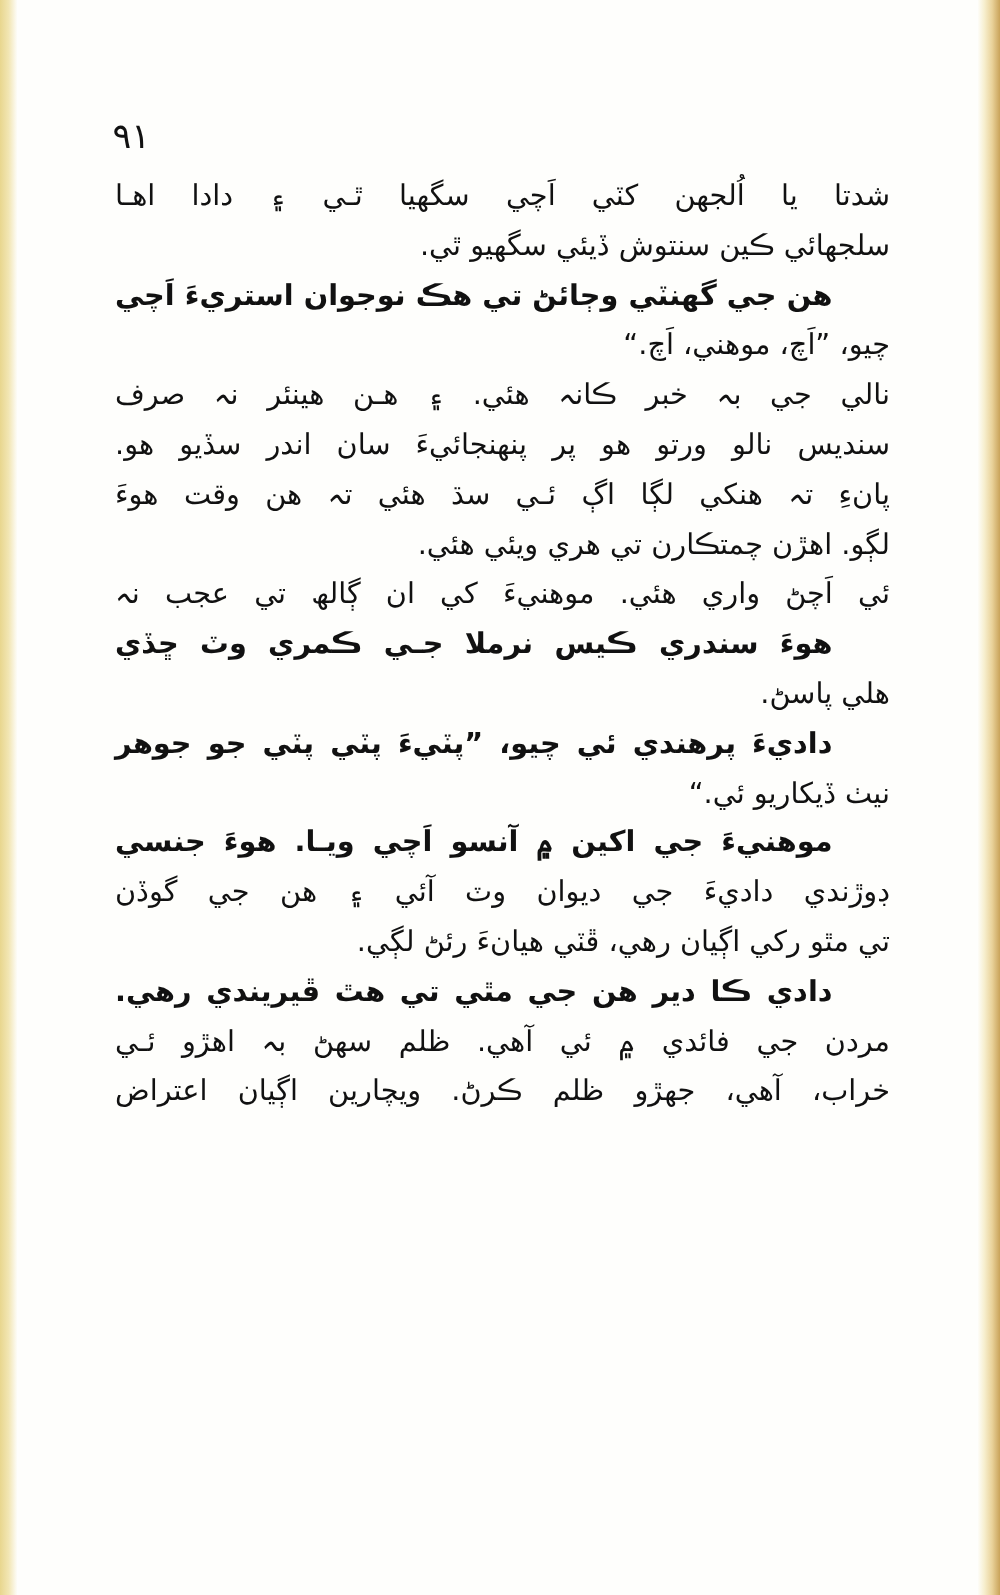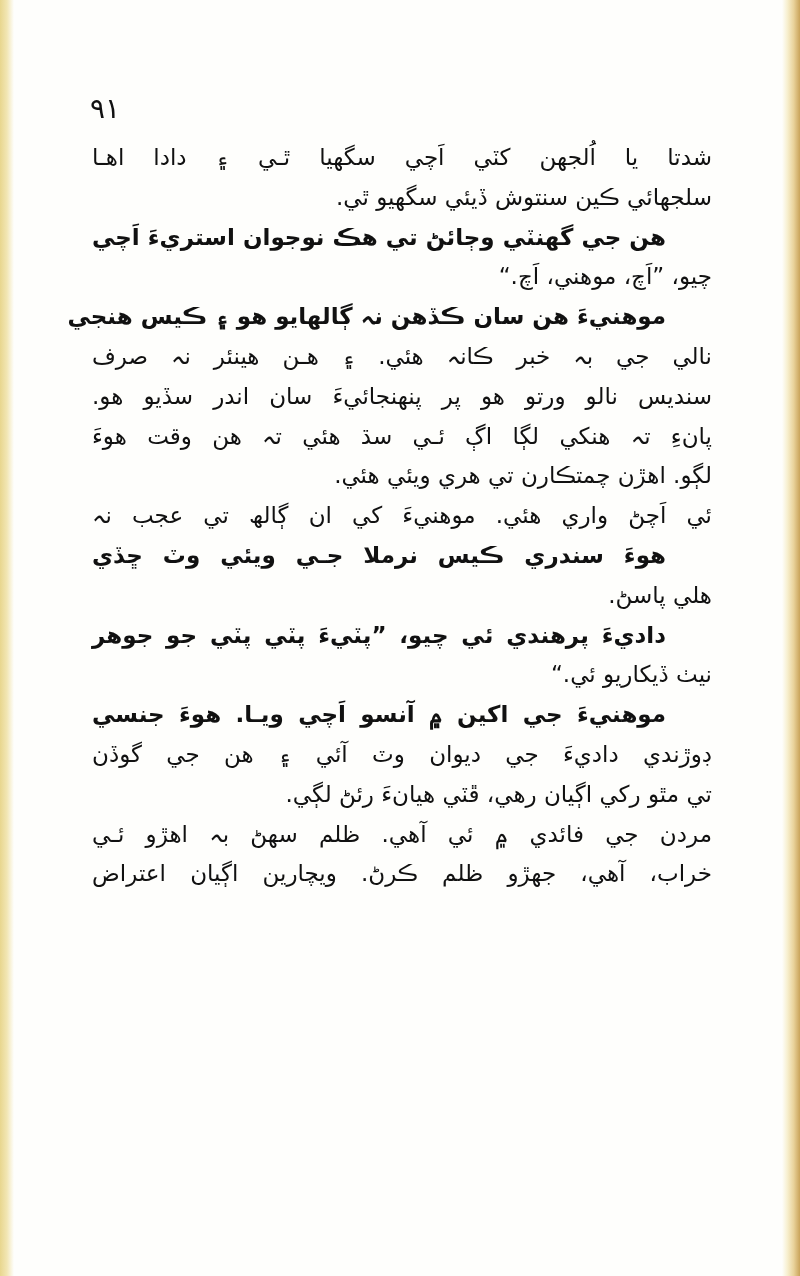--- a/index.html
+++ b/index.html
@@ -69,28 +69,28 @@
 <div class="edge-left"></div>
 <div class="edge-right"></div>
 
 <div class="page-number">٩١</div>
 
 <div class="text-block">
   <span class="line">شدتا يا اُلجھن کٽي اَچي سگھيا ٿـي ۽ دادا اھـا</span>
   <span class="line last">سلجھائي ڪين سنتوش ڏيئي سگھيو ٿي.</span>
   <span class="line indent">ھن جي گھنٽي وڄائڻ تي ھڪ نوجوان استريءَ اَچي</span>
   <span class="line last">چيو، ”اَچ، موھني، اَچ.“</span>
-  <span class="line indent">موھنيءَ ھن سان ڪڏھن نہ ڳالھايو ھو ۽ ڪيس ھنجي</span>
   <span class="line">نالي جي بہ خبر ڪانہ ھئي. ۽ ھـن ھينئر نہ صرف</span>
   <span class="line">سنديس نالو ورتو ھو پر پنھنجائيءَ سان اندر سڏيو ھو.</span>
   <span class="line">پانءِ تہ ھنکي لڳا اڳ ئـي سڌ ھئي تہ ھن وقت ھوءَ</span>
   <span class="line last">لڳو. اھڙن چمتڪارن تي ھري ويئي ھئي.</span>
   <span class="line">ئي اَچڻ واري ھئي. موھنيءَ کي ان ڳالھ تي عجب نہ</span>
-  <span class="line indent">ھوءَ سندري ڪيس نرملا جـي ويئي وٽ ڇڏي</span>
+  <span class="line indent">ھوءَ سندري ڪيس نرملا جـي ڪمري وٽ ڇڏي</span>
   <span class="line last">ھلي پاسڻ.</span>
   <span class="line indent">داديءَ پرھندي ئي چيو، ”پٽيءَ پٽي پٽي جو جوھر</span>
   <span class="line last">نيٺ ڏيکاريو ئي.“</span>
   <span class="line indent">موھنيءَ جي اکين ۾ آنسو اَچي ويـا. ھوءَ جنسي</span>
   <span class="line">ڊوڙندي داديءَ جي ديوان وٽ آئي ۽ ھن جي گوڏن</span>
   <span class="line last">تي مٿو رکي اڳيان رھي، ڦٽي ھيانءَ رئڻ لڳي.</span>
+  <span class="line indent">دادي ڪا دير ھن جي مٿي تي ھٿ ڦيريندي رھي.</span>
   <span class="line">مردن جي فائدي ۾ ئي آھي. ظلم سھڻ بہ اھڙو ئـي</span>
   <span class="line">خراب، آھي، جھڙو ظلم ڪرڻ. ويچارين اڳيان اعتراض</span>
 </div>
 
 </body></html>

